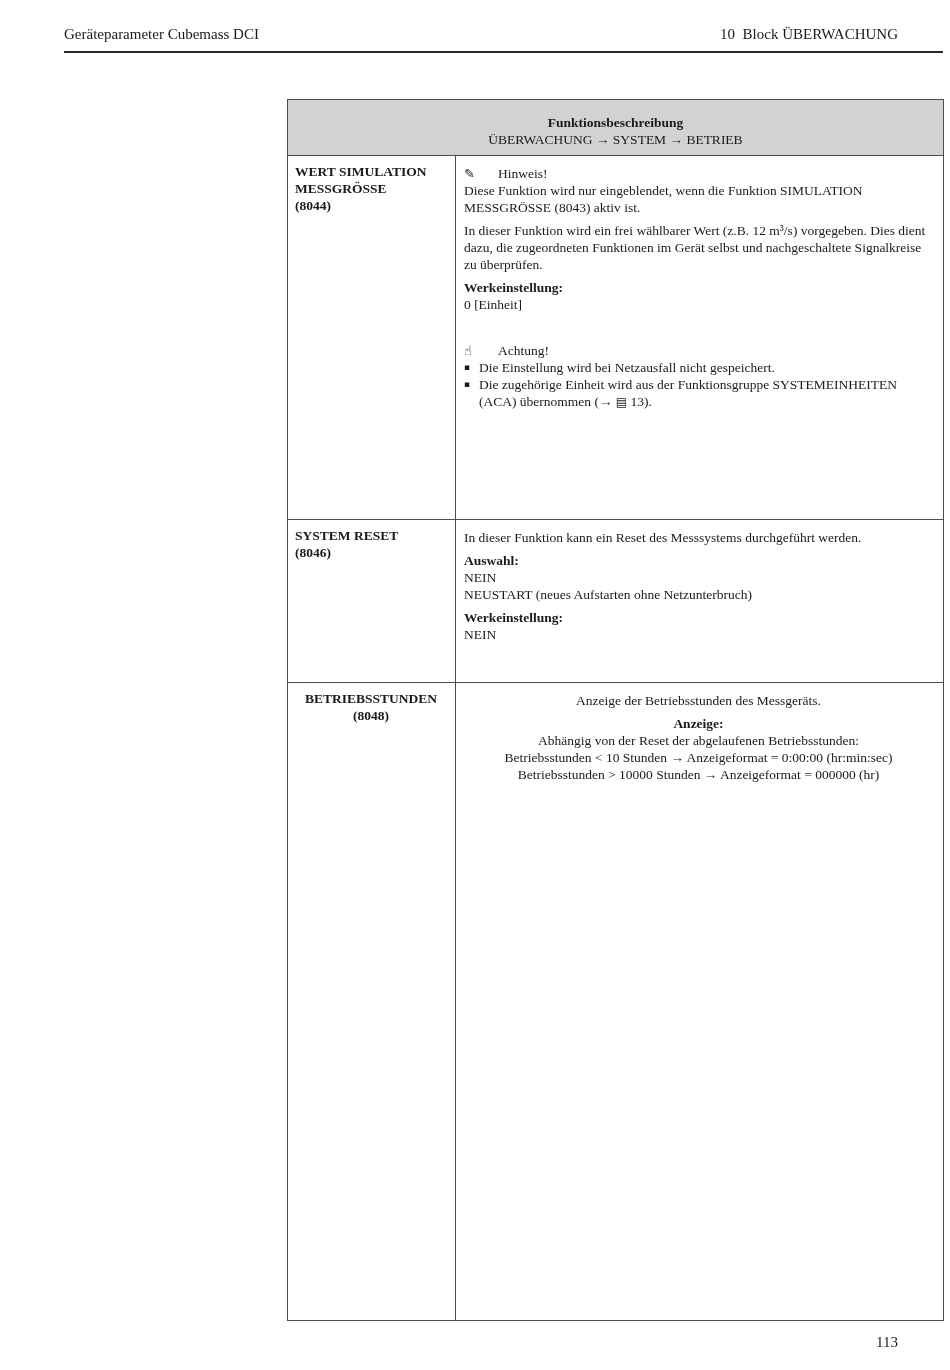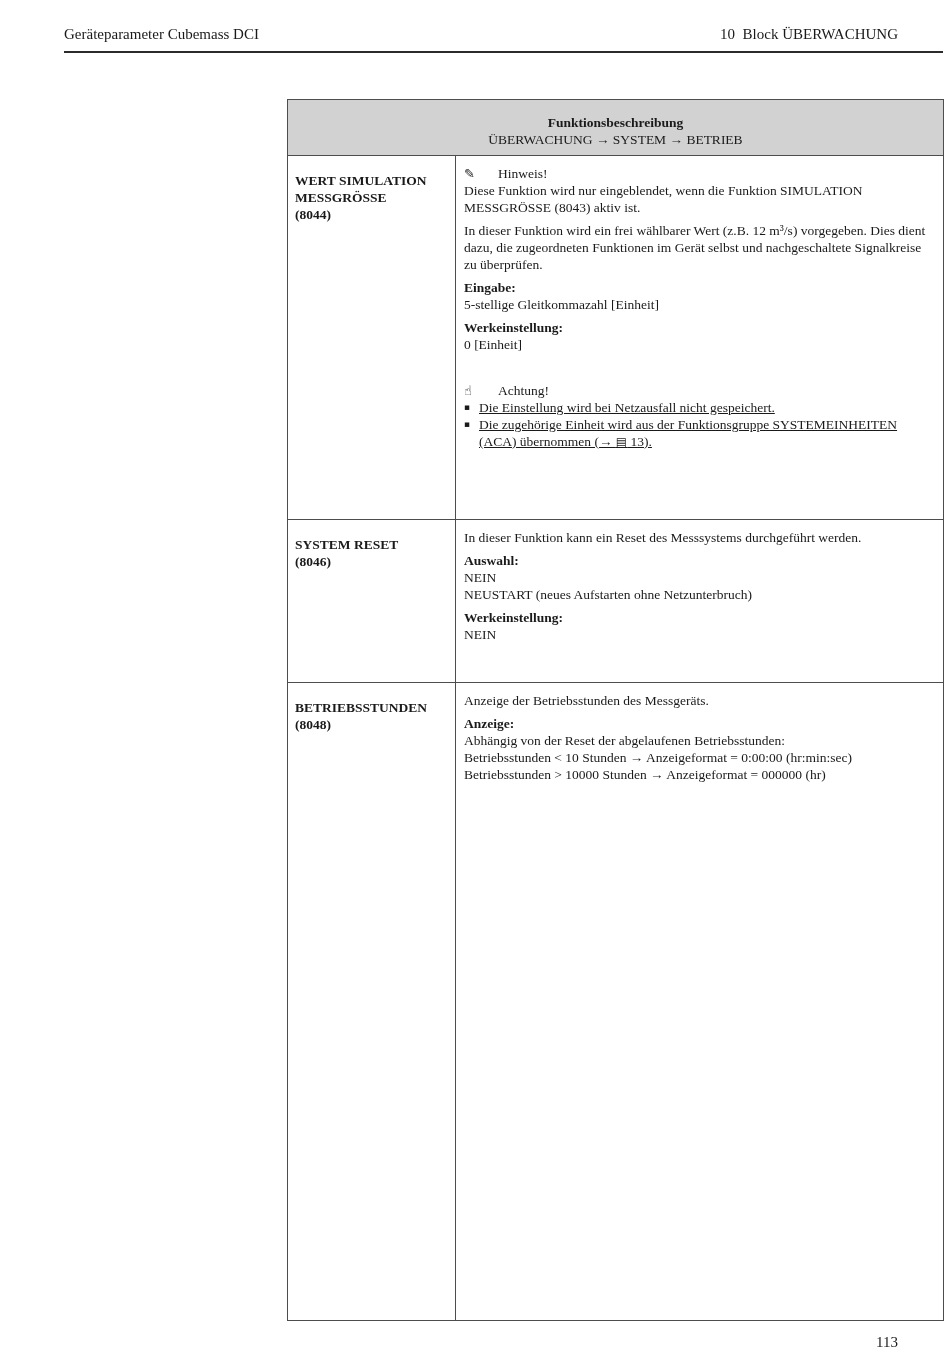--- a/index.html
+++ b/index.html
@@ -39,46 +39,46 @@
     text-align: center;
     padding: 14px 8px 7px 8px;
     min-height: 45px;
   }
   .ftable-header .title { font-weight: bold; }
   .frow { display: flex; align-items: stretch; }
   .frow + .frow { border-top: 1px solid #4d4d4d; }
   .fcell-left {
     flex: 0 0 168px; width: 168px;
     border-right: 1px solid #4d4d4d;
-    padding: 16px 8px 8px 7px;
+    padding: 7px 8px 8px 7px;
     font-weight: bold;
   }
   .fcell-right {
     flex: 1 1 auto;
     padding: 9px 10px 8px 8px;
   }
   .frow.r0 { min-height: 363px; }
   .frow.r1 { min-height: 163px; }
-  .frow.r2 { min-height: 638px; }
+  .frow.r2 { min-height: 638px; text-align: center; }
   
   .block + .block { margin-top: 6px; }
   .block.attention { margin-top: 29px; }
   .icon-line .icon {
     display: inline-block; width: 34px;
     font-family: "DejaVu Sans", sans-serif;
     font-size: 13px;
   }
   .bold-label { font-weight: bold; }
   .bullet { display: flex; }
   .bullet .marker {
     flex: 0 0 15px; width: 15px;
     font-family: "DejaVu Sans", sans-serif;
     font-size: 9px; line-height: 17px;
   }
-  .bullet .btext { flex: 1 1 auto; text-decoration: underline; }
+  .bullet .btext { flex: 1 1 auto; }
   .inline-icon { font-family: "DejaVu Sans", sans-serif; font-size: 12px; }
   
   .pagenum {
     position: absolute; right: 7px; top: 1334px;
     font-size: 15px;
     margin-left: 40px;
   }
 </style>
 </head>
 <body>
@@ -103,24 +103,20 @@
             <div class="label-line">MESSGRÖSSE</div>
             <div class="label-line">(8044)</div>
           </div>
           <div class="fcell-right">
             <div class="block note">
               <div class="icon-line"><span class="icon">✎</span><span class="icon-label">Hinweis!</span></div>
               <div class="line">Diese Funktion wird nur eingeblendet, wenn die Funktion SIMULATION MESSGRÖSSE (8043) aktiv ist.</div>
             </div>
             <div class="block para">
               <div class="line">In dieser Funktion wird ein frei wählbarer Wert (z.B. 12 m³/s) vorgegeben. Dies dient dazu, die zugeordneten Funktionen im Gerät selbst und nachgeschaltete Signalkreise zu überprüfen.</div>
-            </div>
-            <div class="block section">
-              <div class="bold-label">Eingabe:</div>
-              <div class="line">5-stellige Gleitkommazahl [Einheit]</div>
             </div>
             <div class="block section">
               <div class="bold-label">Werkeinstellung:</div>
               <div class="line">0 [Einheit]</div>
             </div>
             <div class="block attention">
               <div class="icon-line"><span class="icon">☝</span><span class="icon-label">Achtung!</span></div>
               <div class="bullet">
                 <span class="marker">▪</span>
                 <span class="btext">Die Einstellung wird bei Netzausfall nicht gespeichert.</span>

